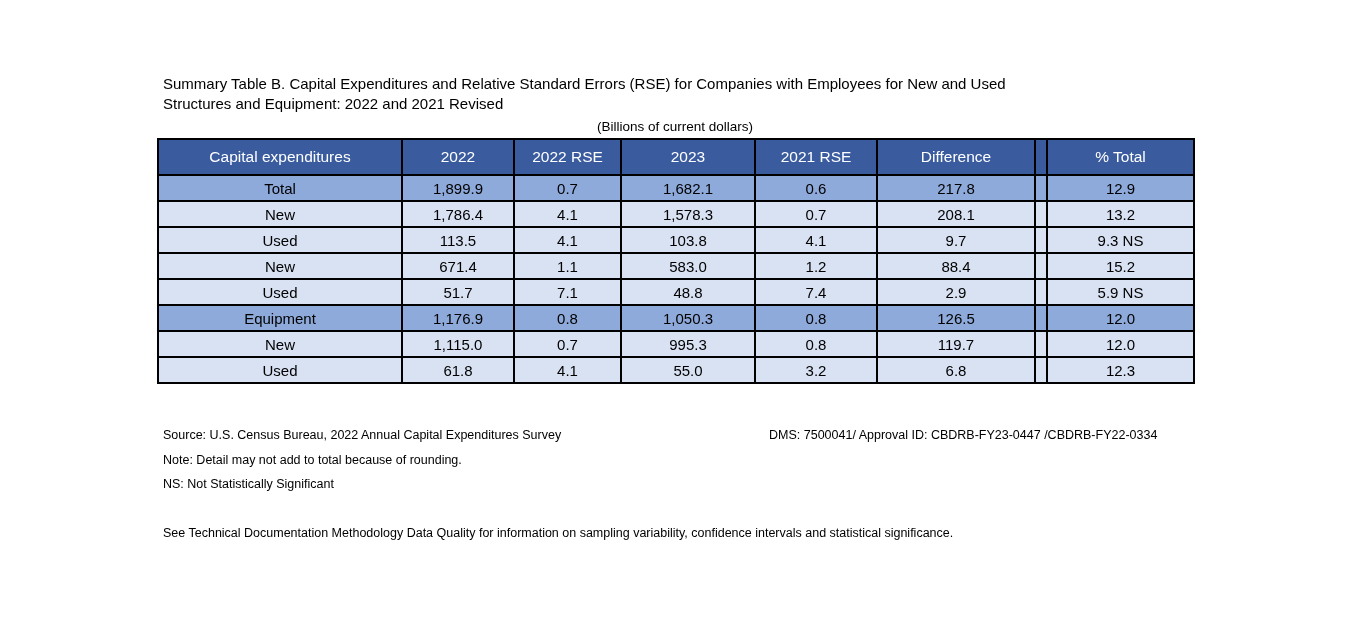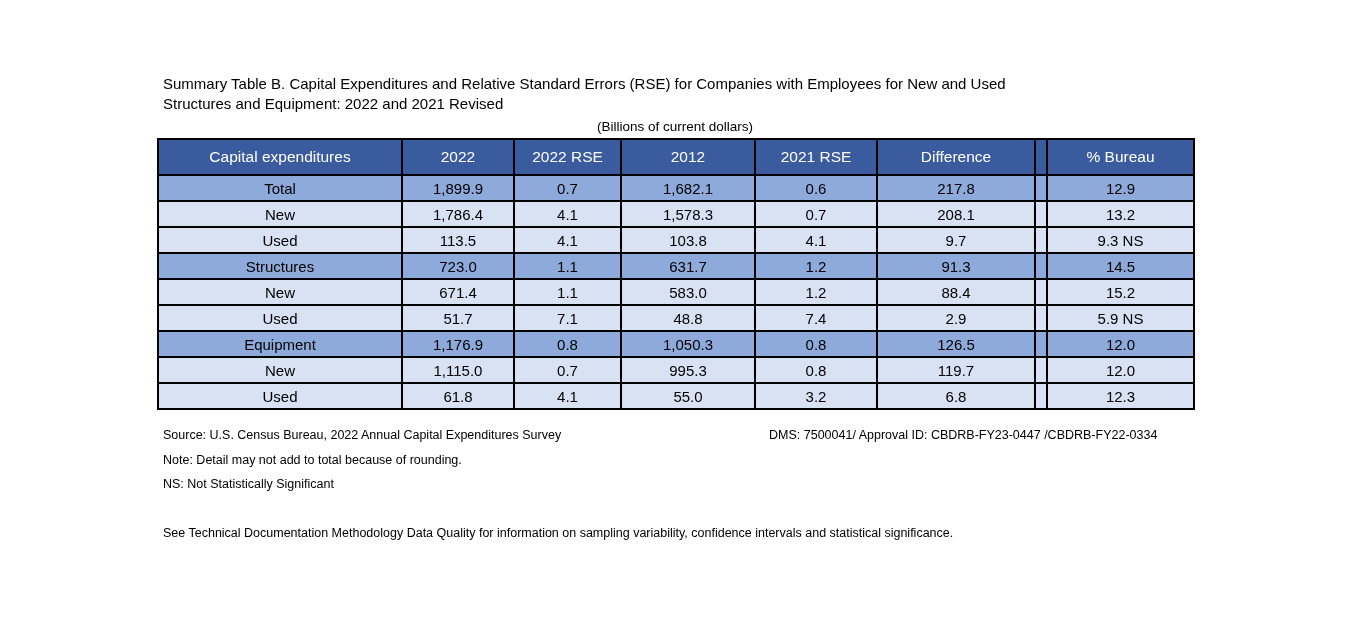--- a/index.html
+++ b/index.html
@@ -95,25 +95,25 @@
         <col style="width:122px">
         <col style="width:158px">
       <col style="width:12px">
         <col style="width:147px">
     </colgroup>
     <thead>
       <tr>
         <th>Capital expenditures</th>
         <th>2022</th>
         <th>2022 RSE</th>
-        <th>2012</th>
+        <th>2023</th>
         <th>2021 RSE</th>
         <th>Difference</th>
         <th class="spacer"></th>
-        <th>% Bureau</th>
+        <th>% Total</th>
       </tr>
     </thead>
     <tbody>
       <tr class="section">
         <td class="label">Total</td>
         <td>1,899.9</td>
         <td>0.7</td>
         <td>1,682.1</td>
         <td>0.6</td>
         <td>217.8</td>
@@ -133,30 +133,20 @@
       <tr class="item">
         <td class="label indent">Used</td>
         <td>113.5</td>
         <td>4.1</td>
         <td>103.8</td>
         <td>4.1</td>
         <td>9.7</td>
         <td class="spacer"></td>
         <td class="ns">9.3 NS</td>
       </tr>
-      <tr class="section">
-        <td class="label">Structures</td>
-        <td>723.0</td>
-        <td>1.1</td>
-        <td>631.7</td>
-        <td>1.2</td>
-        <td>91.3</td>
-        <td class="spacer"></td>
-        <td>14.5</td>
-      </tr>
       <tr class="item">
         <td class="label indent">New</td>
         <td>671.4</td>
         <td>1.1</td>
         <td>583.0</td>
         <td>1.2</td>
         <td>88.4</td>
         <td class="spacer"></td>
         <td>15.2</td>
       </tr>

